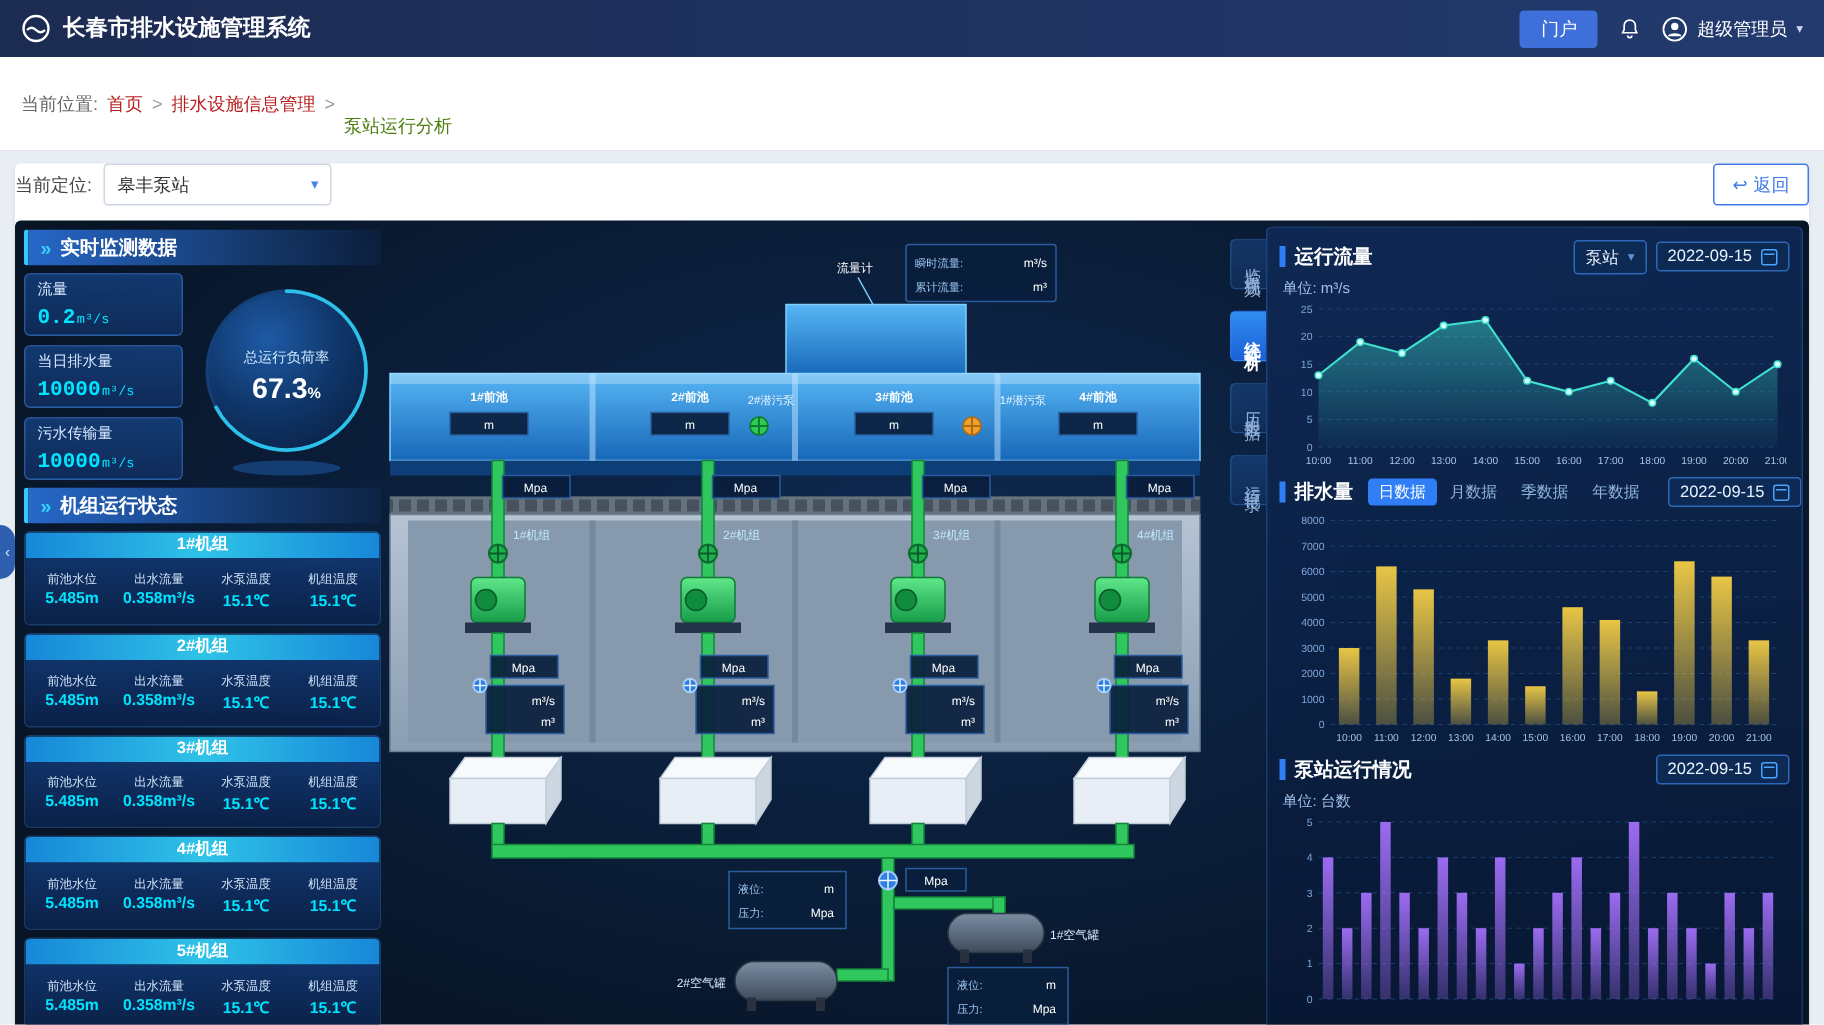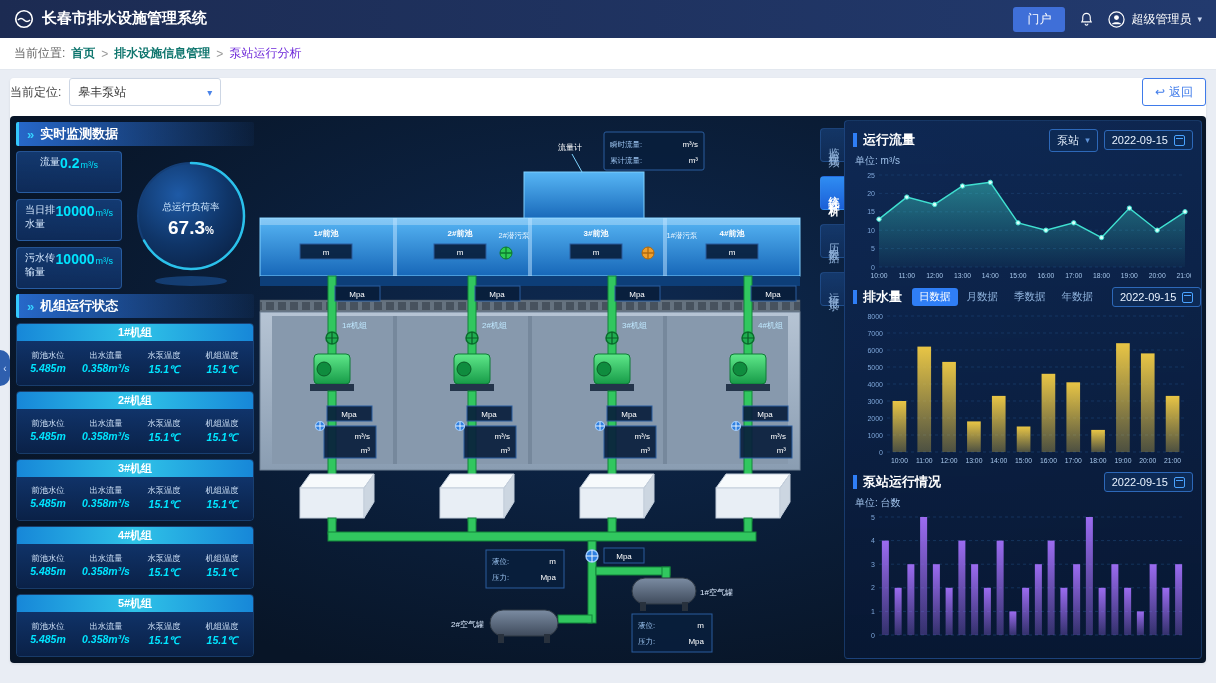--- a/index.html
+++ b/index.html
@@ -12,23 +12,23 @@
   .brand { display:flex; align-items:flex-start; gap:8px; font-size:15px; font-weight:bold; }
   .top-right { margin-left:auto; display:flex; align-items:center; gap:14px; font-size:12px; }
   .portal-btn { background:#3f6fd8; color:#fff; border:none; border-radius:3px; padding:4px 14px;
                 font-size:12px; cursor:pointer; }
   .user-wrap { display:flex; align-items:center; gap:6px; cursor:pointer; }
   .caret { font-size:9px; color:#cdd9f0; }
 
   
   .breadcrumb-bar { background:#fff; border-bottom:1px solid #e3e8ef; padding:7px 14px;
                     font-size:12px; color:#666; display:flex; gap:6px; align-items:center; }
-  .breadcrumb-bar a { color:#0f766e; text-decoration:none; cursor:pointer;font-weight:bold; }
+  .breadcrumb-bar a { color:#b91c1c; text-decoration:none; cursor:pointer; }
   .sep { color:#999; }
-  .crumb-current { color:#6d28d9; }
+  .crumb-current { color:#4d7c0f;margin-top:31px; }
 
   
   .main-card { margin:8px 10px; background:#fff; border-radius:4px; 
                box-shadow:0 1px 3px rgba(0,0,0,.08); }
   .toolbar { display:flex; align-items:center; gap:8px; margin-bottom:10px; }
   .loc-label { font-size:12px; color:#444; }
   .select { width:152px; height:28px; border:1px solid #cdd6e4; border-radius:3px; display:flex;
             align-items:center; justify-content:space-between; padding:0 8px; font-size:12px;
             color:#333; background:#fff; cursor:pointer; }
   .select .chev { color:#4a83e8; font-size:10px; }
@@ -46,36 +46,36 @@
                 flex-direction:column; gap:5px; z-index:3; }
   .sec-h { display:flex; align-items:center; gap:6px; height:24px; flex:none;
            background:linear-gradient(90deg,rgba(47,127,246,.78),rgba(47,127,246,.05));
            border-left:3px solid #35c8ff; padding:0 8px; color:#fff; font-size:13px;
            font-weight:bold; border-radius:2px; }
   .sec-ic { color:#35d2ff; }
   .stats { display:flex; gap:6px; height:138px; flex:none; }
   .stat-col { display:flex; flex-direction:column; gap:6px; width:106px; }
   .stat-box { flex:1; background:linear-gradient(180deg,rgba(28,86,170,.55),rgba(16,48,100,.8));
               border:1px solid rgba(80,160,255,.35); border-radius:4px; padding:3px 8px;
-              display:flex; flex-direction:row; justify-content:center; }
+              display:flex; flex-direction:column; justify-content:space-between;font-family:Liberation Mono, monospace; }
   .stat-label { font-size:10px; color:#d6e9ff; }
   .stat-value { font-size:14px; font-weight:bold; color:#00e5ff; }
   .stat-unit { font-size:9px; font-weight:normal; margin-left:1px; }
   .gauge { flex:1; display:flex; align-items:center; justify-content:center; }
   #unit-list { flex:1; display:flex; flex-direction:column; gap:5px; }
   .unit-card { flex:1; border-radius:4px; overflow:hidden; border:1px solid rgba(64,150,255,.3);
                display:flex; flex-direction:column; }
   .unit-title { height:17px; flex:none; background:linear-gradient(90deg,#1787d8,#2fc3e8 50%,#1787d8);
                 color:#fff; font-size:11px; font-weight:bold; text-align:center; line-height:17px; }
   .unit-grid { flex:1; display:grid; grid-template-columns:repeat(4,1fr); align-content:center;
                background:linear-gradient(180deg,rgba(18,58,120,.8),rgba(10,34,74,.92));
                padding:2px 2px 3px; }
   .unit-cell { text-align:center; }
   .u-label { font-size:9px; color:#cfe2f8; white-space:nowrap; transform:scale(.92); }
-  .u-value { font-size:10.5px; font-weight:bold; color:#00e5ff; white-space:nowrap;font-style:italic; }
+  .u-value { font-size:10.5px; font-weight:bold; color:#00e5ff; white-space:nowrap; }
 
   
   .scada { position:absolute; left:242px; top:4px; width:560px; height:540px; z-index:1; }
   .scada svg text { font-family:"Liberation Sans",sans-serif; }
   .pipe { fill:#31c75f; stroke:#13843a; stroke-width:1; }
   .dk-box { fill:rgba(9,30,60,.92); stroke:#2a5d9e; stroke-width:1; }
   .lb { fill:#9cc4f0; font-size:7.5px; }
   .wt { fill:#fff; font-size:8px; }
 
   

